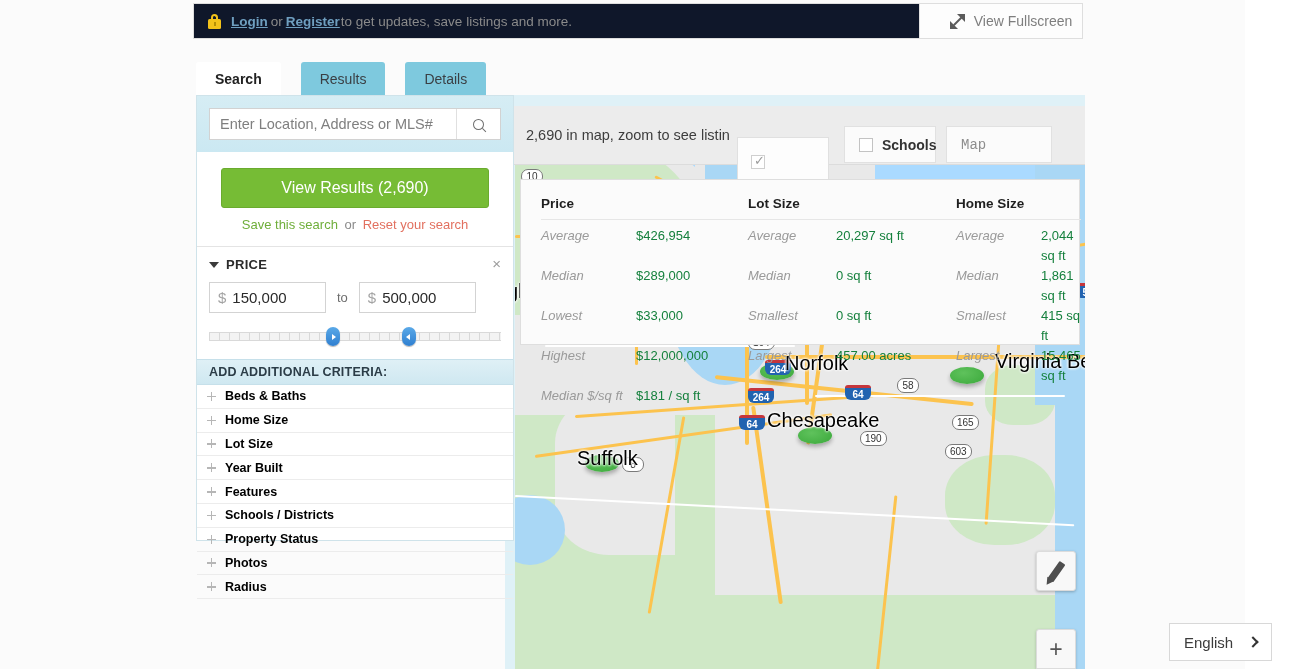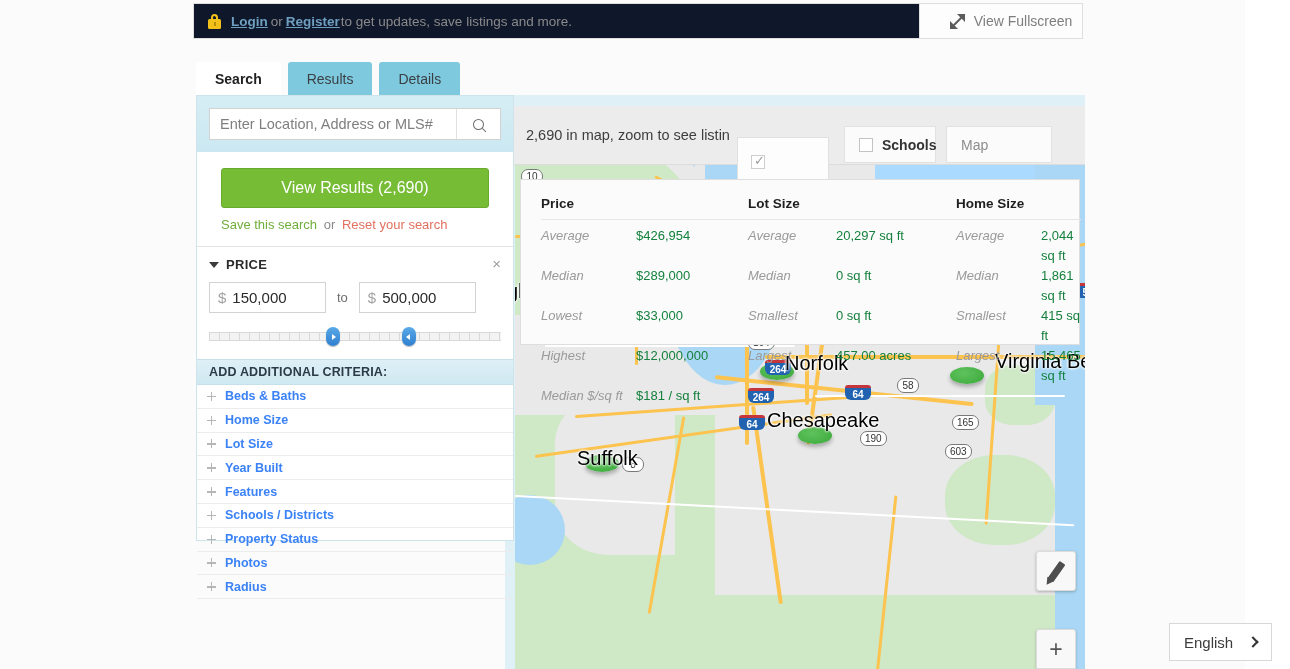--- a/index.html
+++ b/index.html
@@ -99,21 +99,21 @@
   .fs-icon .bar {
     position: absolute; left: 2px; top: 6px;
     width: 12px; height: 2px; background: #5b5b5b;
     transform: rotate(-45deg);
   }
 
   
   #tabs {
     position: absolute;
     left: 196px; top: 62px;
-    display: flex; align-items: flex-end; gap: 7px;
+    display: flex; align-items: flex-end; gap: 20px;
   }
   .tab {
     height: 33px;
     padding: 0 19px;
     display: flex; align-items: center;
     font-size: 14px;
     color: #3a3f44;
     background: #7ec9de;
     border-radius: 3px 3px 0 0;
     cursor: pointer;
@@ -186,21 +186,21 @@
     background: #76bc35;
     border: 1px solid #6aab2e;
     border-radius: 3px;
     color: #fff;
     font-size: 16px;
     cursor: pointer;
     font-family: "Liberation Sans", sans-serif;
   }
   #save-row {
     margin-top: 9px;
-    text-align: left;
+    text-align: center;
     font-size: 13px;
     color: #808080;
   }
   #save-row .save { color: #6fae3a; cursor: pointer; }
   #save-row .reset { color: #e2705f; cursor: pointer; }
   #save-row .or { color: #8a8a8a; margin: 0 3px; }
 
   #price-section {
     padding: 10px 12px 8px 12px;
     position: relative;
@@ -287,21 +287,21 @@
     color: #2b3c47;
     letter-spacing: .2px;
   }
   .criteria-item {
     height: 23.8px;
     display: flex; align-items: center;
     border-bottom: 1px solid #ececec;
     padding-left: 10px;
     font-size: 12.5px;
     font-weight: bold;
-    color: #3b82f6;
+    color: #000000;
     cursor: pointer;
   }
   .plus-ico {
     position: relative;
     width: 9px; height: 9px;
     margin-right: 9px;
     flex: none;
   }
   .plus-ico::before, .plus-ico::after {
     content: ""; position: absolute; background: #b6b6b6;
@@ -334,21 +334,21 @@
     height: 37px;
     background: #fbfbfb;
     border: 1px solid #e1e1e1;
     display: flex; align-items: center;
     padding: 0 14px;
     font-size: 14px;
     color: #5d5d5d;
     cursor: pointer;
   }
   #btn-schools { position: absolute; left: 339px; top: 31px; width: 92px; }
-  #btn-map     { position: absolute; left: 441px; top: 31px; width: 106px; color: #8d8d8d; }
+  #btn-map     { position: absolute; left: 441px; top: 31px; width: 106px; color: #8d8d8d; font-family: Liberation Mono, monospace; }
   .chk {
     width: 14px; height: 14px;
     border: 1px solid #c3c3c3;
     background: #fff;
     margin-right: 9px;
     flex: none;
   }
   .chk-label { font-weight: bold; color: #333; }
 
   

